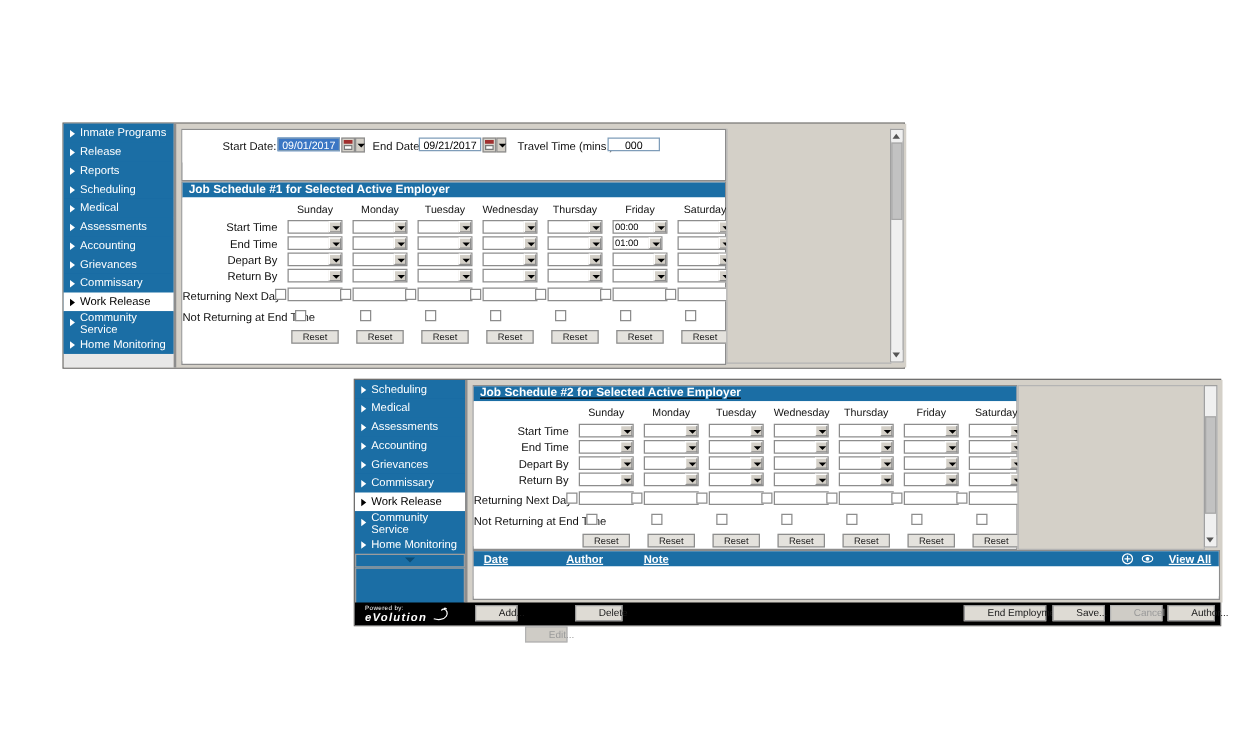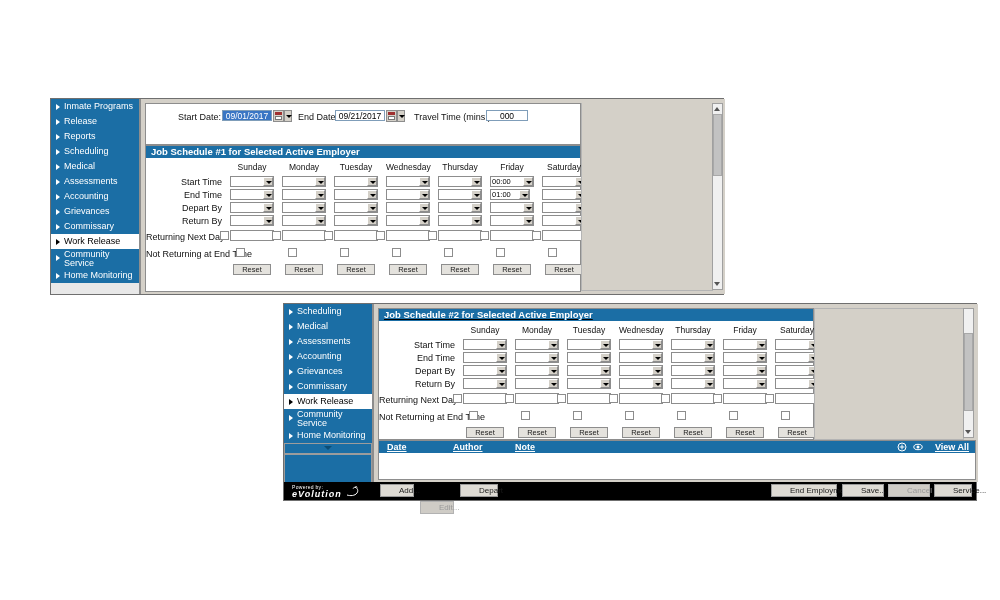--- a/index.html
+++ b/index.html
@@ -570,22 +570,22 @@
       <span style="position:absolute;left:60px;top:2px;">
         <svg viewBox="0 0 16 14" width="16" height="14">
           <path d="M3 11c3 1 8 1 10-2 1.6-2.3.5-5-1.6-5.6-1-.3-2 .2-2.2 1.1" fill="none" stroke="#ffffff" stroke-width="1"></path>
           <path d="M11.2 3.1c.6-.8 1.8-.6 2 .3" fill="none" stroke="#ffffff" stroke-width="1"></path>
           <circle cx="11.4" cy="3.4" r=".5" fill="#ffffff"></circle>
         </svg>
       </span>
 
       <div class="tb-btn" style="left:96px;top:2px;width:34px;">Add...</div>
       <div class="tb-btn disabled" style="left:136px;top:19px;width:34px;">Edit...</div>
-      <div class="tb-btn" style="left:176px;top:2px;width:38px;">Depart</div>
+      <div class="tb-btn" style="left:176px;top:2px;width:38px;">Delete</div>
 
       <div class="tb-btn" style="left:487px;top:2px;width:66px;">End Employment</div>
       <div class="tb-btn" style="left:558px;top:2px;width:42px;">Save...</div>
       <div class="tb-btn disabled" style="left:604px;top:2px;width:42px;">Cancel</div>
-      <div class="tb-btn" style="left:650px;top:2px;width:38px;">Service...</div>
+      <div class="tb-btn" style="left:650px;top:2px;width:38px;">Author...</div>
     </div>
   </div>
 
 </div>
 
 </body></html>

